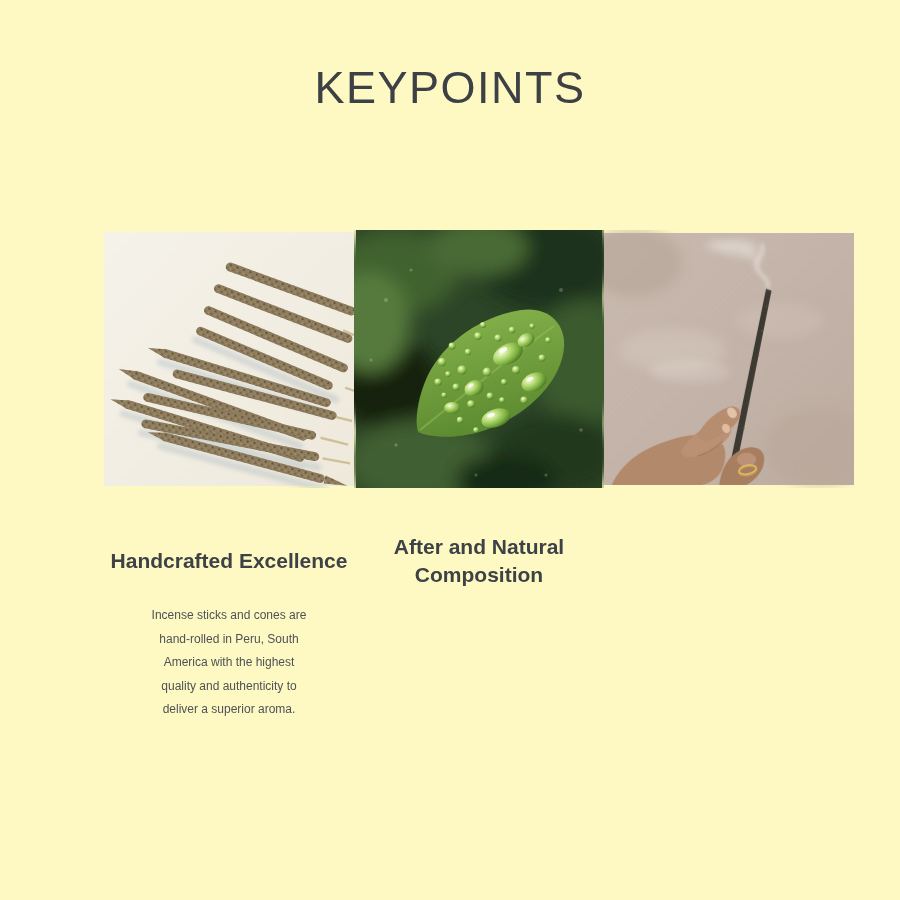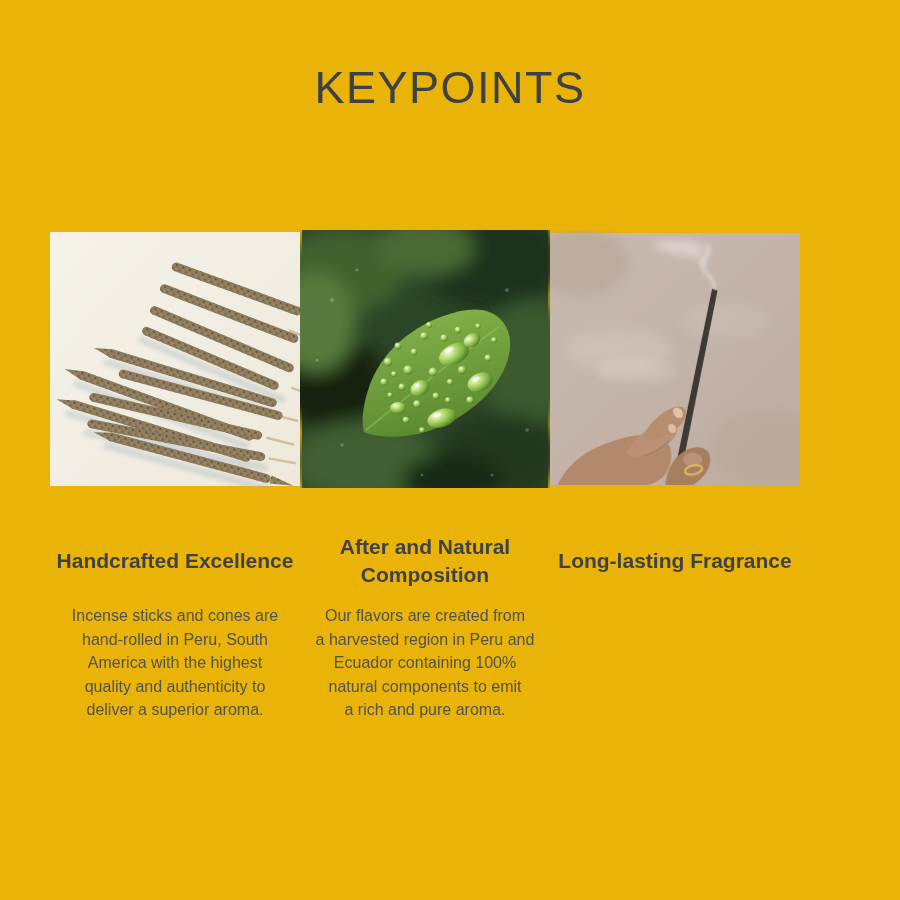--- a/index.html
+++ b/index.html
@@ -1,26 +1,26 @@
 <!DOCTYPE html>
 <html><head>
 <meta charset="utf-8">
 <style>
   html,body{margin:0;padding:0;background:#ffffff;}
-  .page{position:relative;width:900px;height:900px;background:#eab308;overflow:hidden;
+  .page{position:relative;width:900px;height:900px;background:#fef9c3;overflow:hidden;
         font-family:"Liberation Sans", sans-serif;}
   .title{margin:62px 0 0;text-align:center;font-size:45px;line-height:52px;
          letter-spacing:1.5px;font-weight:500;color:#3d4145;}
-  .row{display:flex;justify-content:flex-start;margin-top:116px;padding:0 46px 0 50px;}
+  .row{display:flex;justify-content:flex-end;margin-top:116px;padding:0 46px 0 50px;}
   .col{width:250px;text-align:center;}
   .photo{margin:0;width:250px;height:258px;overflow:hidden;}
   .photo svg{display:block;}
   .heading{margin:42px 0 0;min-height:62px;display:flex;align-items:center;justify-content:center;
            font-size:21px;line-height:28px;font-weight:600;color:#3e4246;white-space:pre-line;}
-  .body-text{margin:12px 0 0;font-size:16px;line-height:23.5px;color:#4e5255;white-space:pre-line;}
+  .body-text{margin:12px 0 0;font-size:12px;line-height:23.5px;color:#4e5255;white-space:pre-line;}
 </style>
 </head>
 <body>
 
 <div class="page">
 
   <h1 class="title">KEYPOINTS</h1>
 
   <div class="row">
 
@@ -207,25 +207,20 @@
           <g fill="#ffffff" opacity="0.85">
             <ellipse cx="147" cy="120" rx="4.5" ry="2.2" transform="rotate(-28 147 120)"></ellipse>
             <ellipse cx="174" cy="149" rx="3.6" ry="1.8" transform="rotate(-24 174 149)"></ellipse>
             <ellipse cx="135" cy="185" rx="4" ry="1.8" transform="rotate(-18 135 185)"></ellipse>
             <ellipse cx="115" cy="155" rx="2.6" ry="1.3" transform="rotate(-26 115 155)"></ellipse>
           </g>
         </svg>
       </figure>
       <h2 class="heading">After and Natural
 Composition</h2>
-      <p class="body-text">Our flavors are created from
-a harvested region in Peru and
-Ecuador containing 100%
-natural components to emit
-a rich and pure aroma.</p>
     </section>
 
     <section class="col">
       <figure class="photo">
         <svg width="250" height="258" viewBox="0 0 256 258" xmlns="http://www.w3.org/2000/svg">
           <defs>
             <linearGradient id="bg3" x1="0" y1="0" x2="1" y2="1">
               <stop offset="0" stop-color="#c9bab0"></stop>
                 <stop offset="1" stop-color="#bdaca0"></stop>
             </linearGradient>
@@ -271,17 +266,16 @@
           <path d="M96,206 C104,192 116,182 128,178 C136,176 141,181 139,188 C136,198 122,206 108,212 C101,214 97,212 96,206 Z" fill="#b78d6f"></path>
           <ellipse cx="131" cy="184" rx="4.5" ry="6" fill="#e3c2a8" transform="rotate(-35 131 184)"></ellipse>
           <ellipse cx="125" cy="200" rx="4" ry="5" fill="#dfbca1" transform="rotate(-25 125 200)"></ellipse>
           <path d="M96,228 C106,226 114,220 122,213" stroke="#8f6950" stroke-width="1.2" fill="none" opacity="0.5"></path>
           <path d="M118,258 C120,240 128,228 140,222 C152,216 163,220 164,230 C165,242 156,252 146,258 Z" fill="#a87e61"></path>
           <ellipse cx="146" cy="232" rx="10" ry="7" fill="#bf977a" opacity="0.8"></ellipse>
           <ellipse cx="147" cy="243" rx="9" ry="4.5" fill="none" stroke="#c9a24e" stroke-width="2.5" transform="rotate(-12 147 243)"></ellipse>
           <ellipse cx="147" cy="242" rx="9" ry="4.5" fill="none" stroke="#e8c878" stroke-width="1" transform="rotate(-12 147 242)"></ellipse>
         </svg>
       </figure>
-      <h2 class="heading">Long-lasting Fragrance</h2>
     </section>
 
   </div>
 </div>
 
 </body></html>

